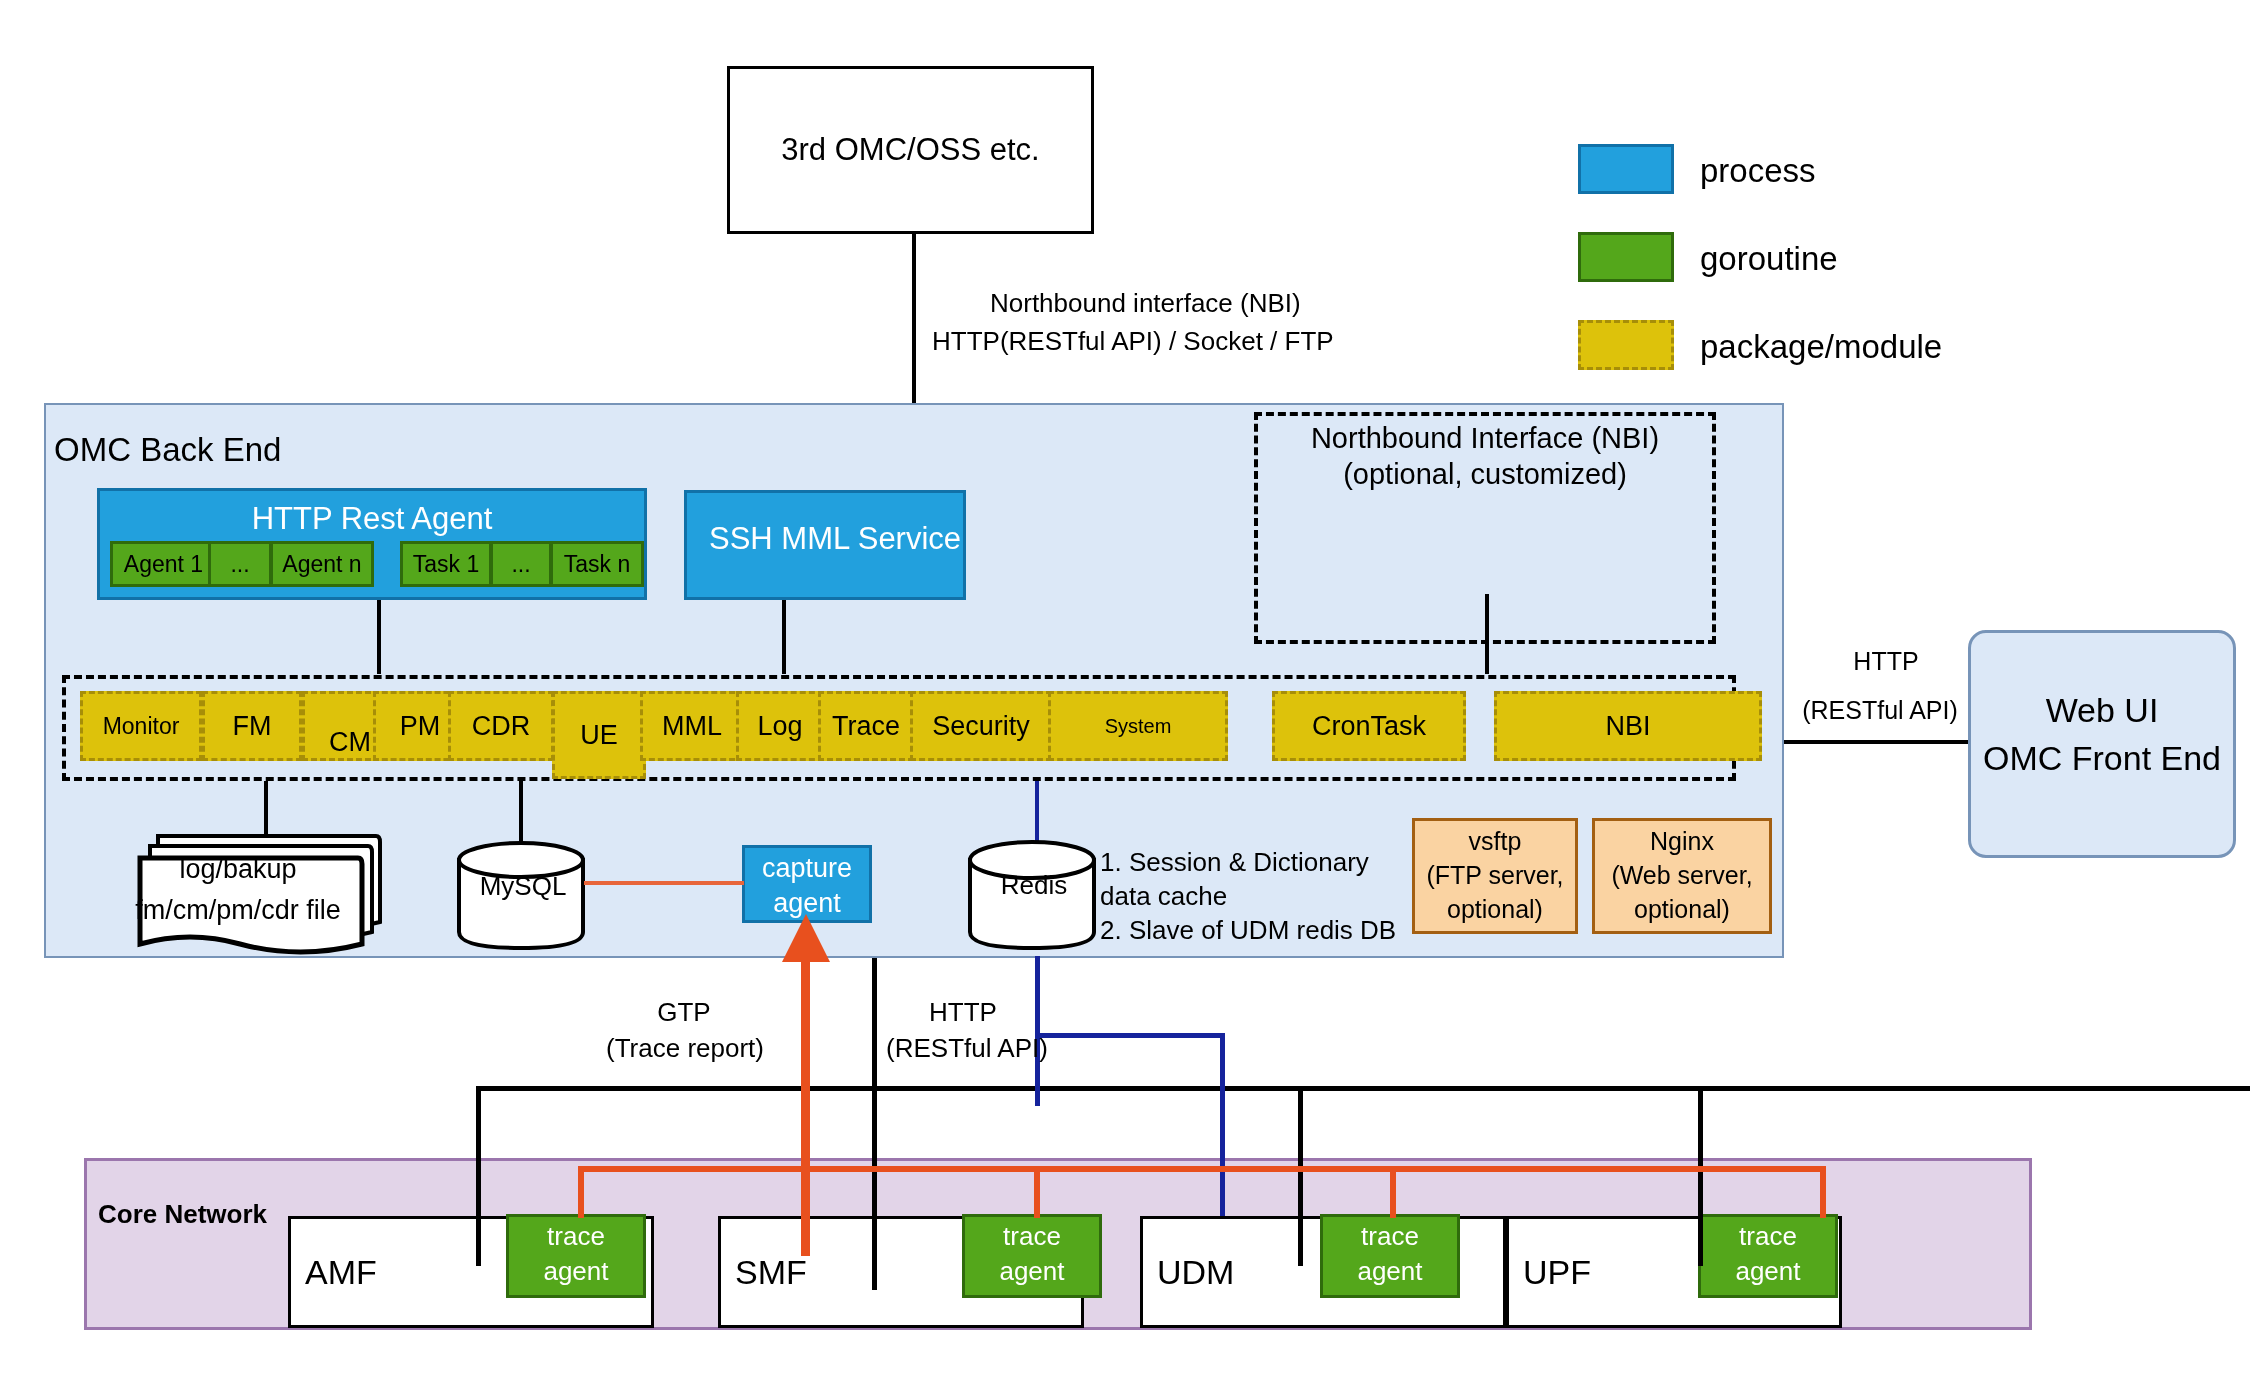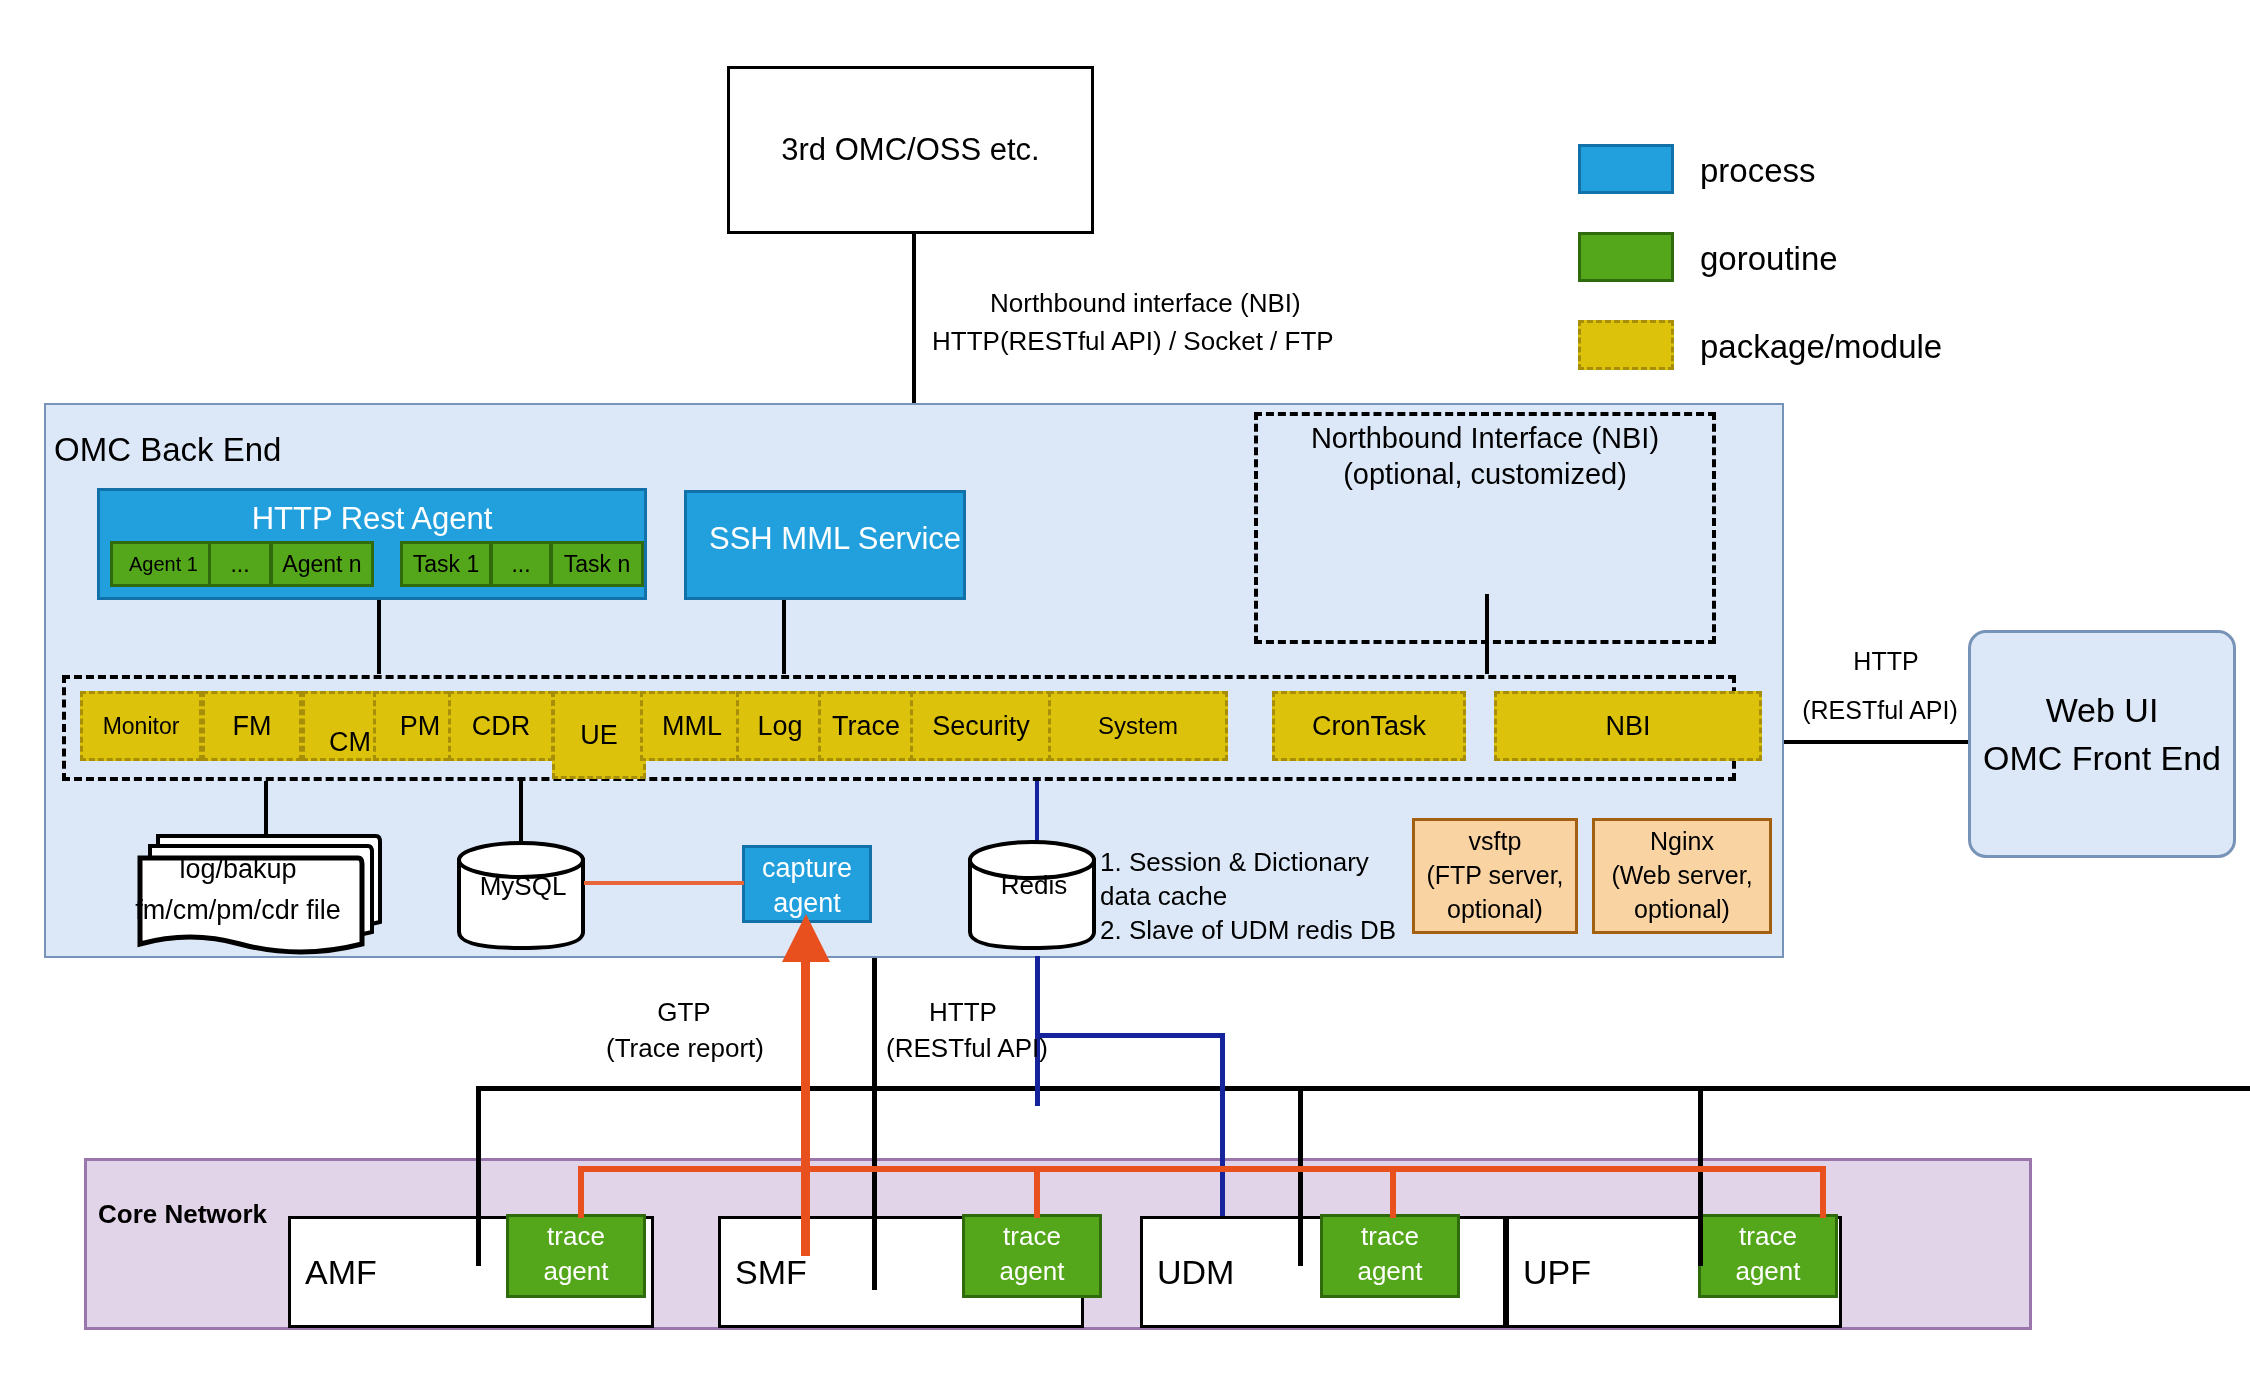--- a/index.html
+++ b/index.html
@@ -54,21 +54,21 @@
   <div class="abs" style="left:1578px;top:320px;width:96px;height:50px;background:#ddc20b;border:3px dashed #a78e08;"></div>
   <div class="lbl" style="left:1700px;top:326px;font-size:33px;">package/module</div>
 
   <div class="abs backend" style="left:44px;top:403px;width:1740px;height:555px;"></div>
   <div class="lbl" style="left:54px;top:429px;font-size:33px;">OMC Back End</div>
 
   <div class="abs process" style="left:97px;top:488px;width:550px;height:112px;">
     <div class="lbl ctr" style="left:0;top:6px;width:544px;height:44px;font-size:31px;color:#fff;">HTTP Rest Agent</div>
   </div>
 
-  <div class="abs goroutine ctr" style="left:110px;top:541px;width:107px;height:46px;font-size:20px;">
+  <div class="abs goroutine ctr" style="left:110px;top:541px;width:107px;height:46px;font-size:23px;">
     <span>Agent 1</span>
   </div>
   <div class="abs goroutine ctr" style="left:208px;top:541px;width:64px;height:46px;font-size:23px;">
     <span>...</span>
   </div>
   <div class="abs goroutine ctr" style="left:270px;top:541px;width:104px;height:46px;font-size:23px;">
     <span>Agent n</span>
   </div>
 
   <div class="abs goroutine ctr" style="left:400px;top:541px;width:92px;height:46px;font-size:23px;">
@@ -118,21 +118,21 @@
     </div>
   <div class="abs module ctr" style="left:736px;top:691px;width:88px;height:70px;font-size:27px;">
     <span>Log</span>
     </div>
   <div class="abs module ctr" style="left:818px;top:691px;width:96px;height:70px;font-size:27px;">
     <span>Trace</span>
     </div>
   <div class="abs module ctr" style="left:910px;top:691px;width:142px;height:70px;font-size:27px;">
     <span>Security</span>
     </div>
-  <div class="abs module ctr" style="left:1048px;top:691px;width:180px;height:70px;font-size:24px;">
+  <div class="abs module ctr" style="left:1048px;top:691px;width:180px;height:70px;font-size:20px;">
     <span>System</span>
     </div>
 
   <div class="abs module ctr" style="left:1272px;top:691px;width:194px;height:70px;font-size:27px;">
     <span>CronTask</span>
     </div>
   <div class="abs module ctr" style="left:1494px;top:691px;width:268px;height:70px;font-size:27px;">
     <span>NBI</span>
     </div>
 

